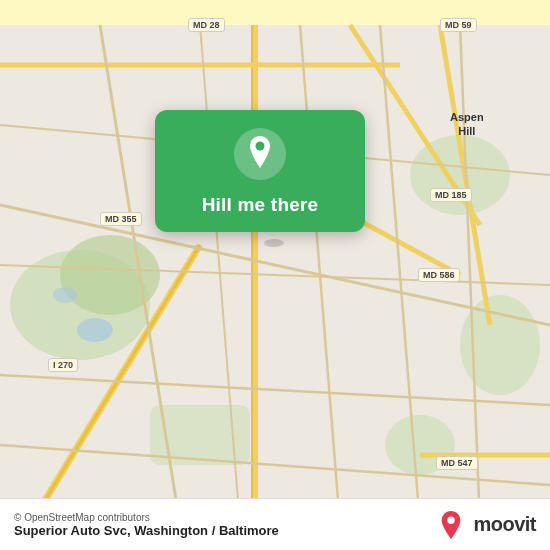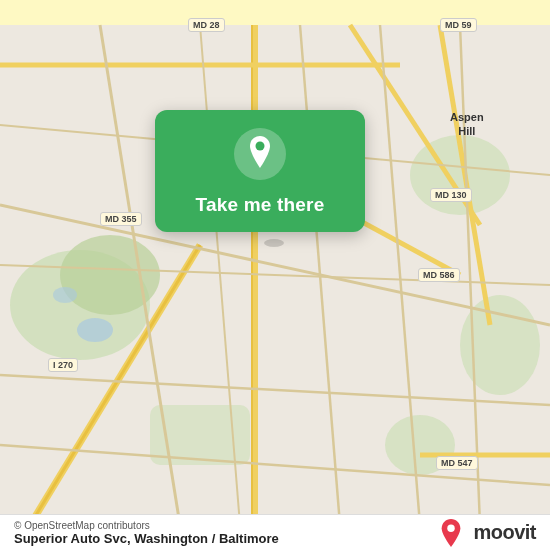--- a/index.html
+++ b/index.html
@@ -61,21 +61,21 @@
       letter-spacing: 0.2px;
       white-space: nowrap;
     }
 
     
     #bottom-bar {
       position: absolute;
       bottom: 0;
       left: 0;
       width: 100%;
-      height: 36px;
+      height: 52px;
       background: #fff;
       display: flex;
       align-items: center;
       justify-content: space-between;
       padding: 0 14px;
       border-top: 1px solid #ddd;
       z-index: 20;
     }
 
     #bottom-left {
@@ -181,37 +181,37 @@
     <line x1="200" y1="0" x2="240" y2="500" stroke="#d8c898" stroke-width="2"></line>
 
     <line x1="420" y1="430" x2="550" y2="430" stroke="#f0d060" stroke-width="5"></line>
 
     <ellipse cx="274" cy="218" rx="10" ry="4" fill="rgba(0,0,0,0.15)"></ellipse>
   </svg>
 
   <div class="road-label" style="top:18px; left:188px;">MD 28</div>
   <div class="road-label" style="top:18px; left:440px;">MD 59</div>
   <div class="road-label" style="top:110px; left:222px;">MD 586</div>
-  <div class="road-label" style="top:188px; left:430px;">MD 130</div>
+  <div class="road-label" style="top:188px; left:430px;">MD 185</div>
   <div class="road-label" style="top:212px; left:100px;">MD 355</div>
   <div class="road-label" style="top:268px; left:418px;">MD 586</div>
   <div class="road-label" style="top:358px; left:48px;">I 270</div>
   <div class="road-label" style="top:456px; left:436px;">MD 547</div>
 
   <div class="city-label" style="top:70px; left:450px; line-height:1.3;margin-top:40px;">Aspen<br>Hill</div>
 
   <div id="popup-card">
     <div id="location-icon-wrap">
 
       <svg width="30" height="36" viewBox="0 0 30 36" fill="none" xmlns="http://www.w3.org/2000/svg">
         <path d="M15 0C9.477 0 5 4.477 5 10c0 7.5 10 22 10 22s10-14.5 10-22C25 4.477 20.523 0 15 0z" fill="white"></path>
         <circle cx="15" cy="10" r="4.5" fill="#3aad5c"></circle>
       </svg>
     </div>
-    <span id="take-me-there-label">Take me there</span>
+    <span id="take-me-there-label">Hill me there</span>
   </div>
 
   <div id="bottom-bar">
     <div id="bottom-left">
       <span class="osm-credit">© OpenStreetMap contributors</span>
       <span id="location-name">Superior Auto Svc, Washington / Baltimore</span>
     </div>
     <div id="moovit-logo">
 
       <svg id="moovit-pin" width="22" height="30" viewBox="0 0 22 30" fill="none" xmlns="http://www.w3.org/2000/svg">

